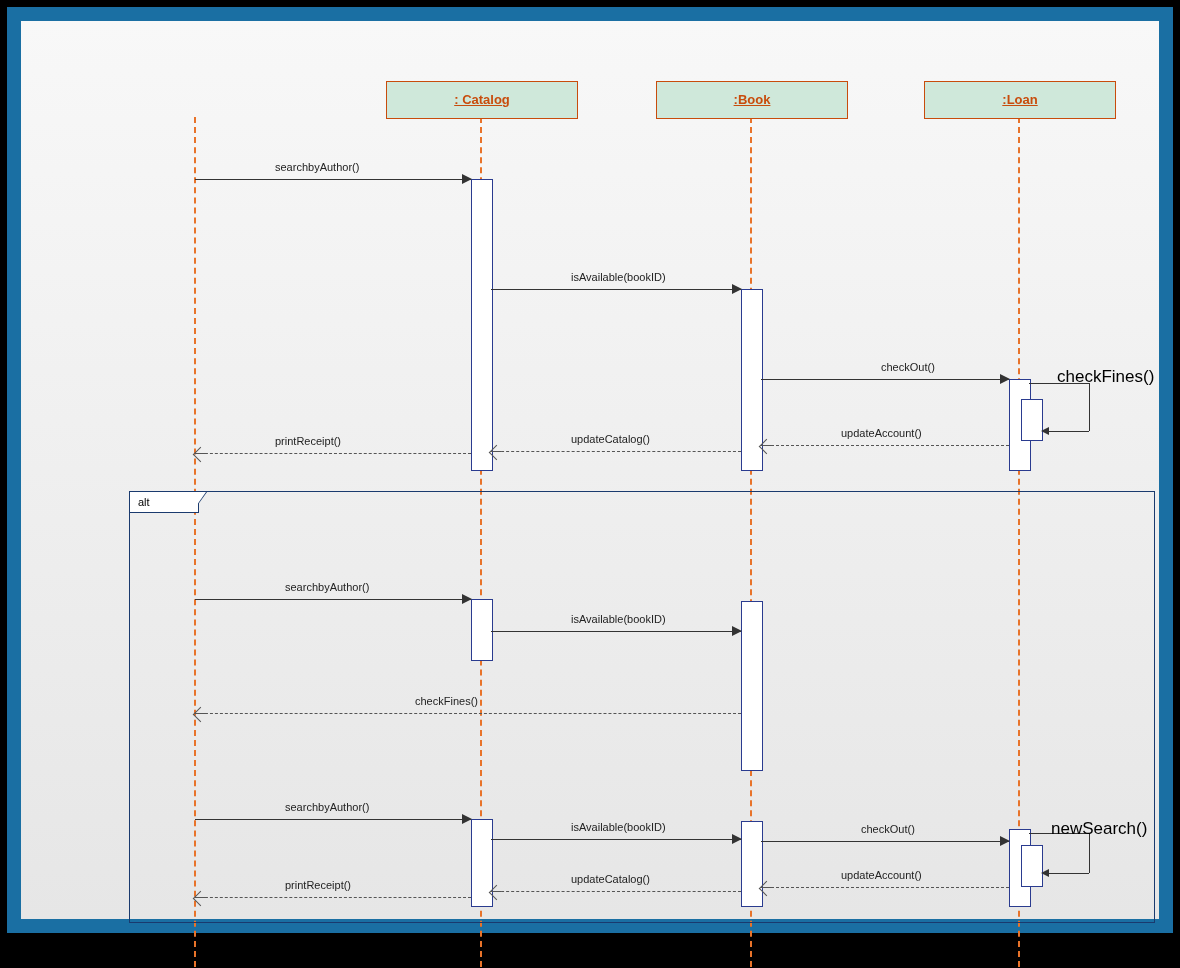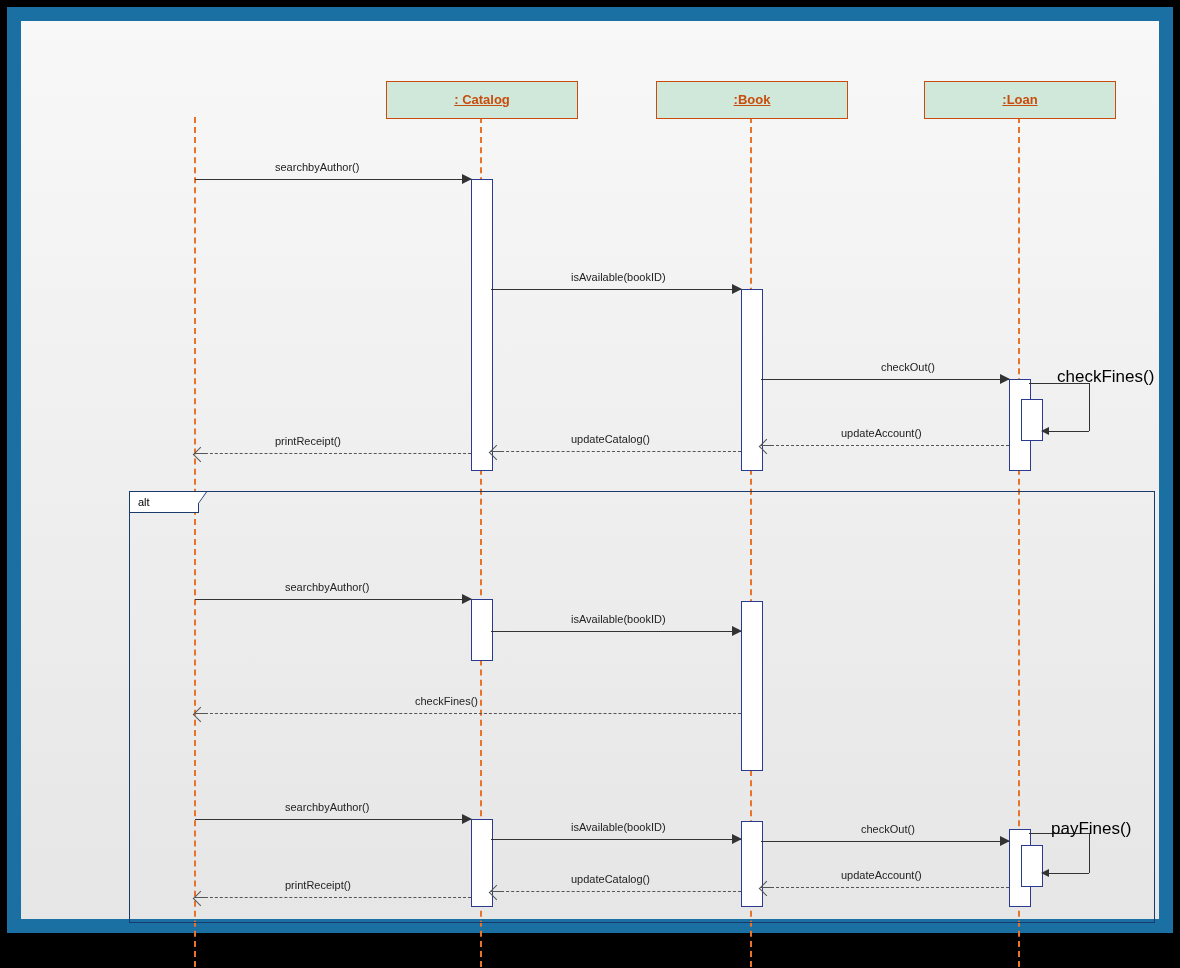--- a/index.html
+++ b/index.html
@@ -137,21 +137,21 @@
   <div class="msg" style="left:740px;top:820px;width:248px">
     <div class="line"></div>
       <div class="arrow-solid right"></div>
     <span class="lbl" style="left:100px">checkOut()</span>
   </div>
   <div class="self-msg" style="left:1008px;top:812px">
     <div class="h1" style="left:0;top:0;width:60px"></div>
     <div class="v" style="left:60px;top:0;height:40px"></div>
     <div class="h2" style="left:14px;top:40px;width:46px"></div>
     <div class="arr" style="left:12px;top:36px"></div>
-    <span class="lbl" style="left:22px;top:-14px">payFines()</span>
+    <span class="lbl" style="left:22px;top:-14px">newSearch()</span>
   </div>
   <div class="msg dashed" style="left:740px;top:866px;width:248px">
     <div class="line"></div>
       <div class="arrow-open left" style="left:0;top:0"></div>
     <span class="lbl" style="left:80px">updateAccount()</span>
   </div>
   <div class="msg dashed" style="left:470px;top:870px;width:250px">
     <div class="line"></div>
       <div class="arrow-open left" style="left:0;top:0"></div>
     <span class="lbl" style="left:80px">updateCatalog()</span>

